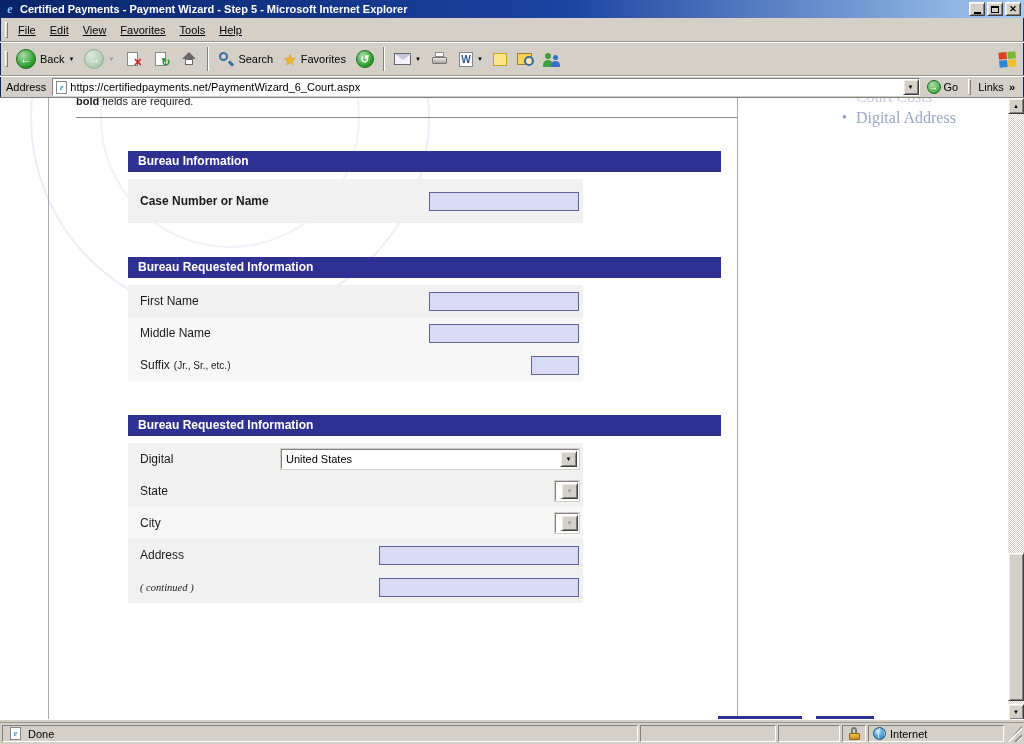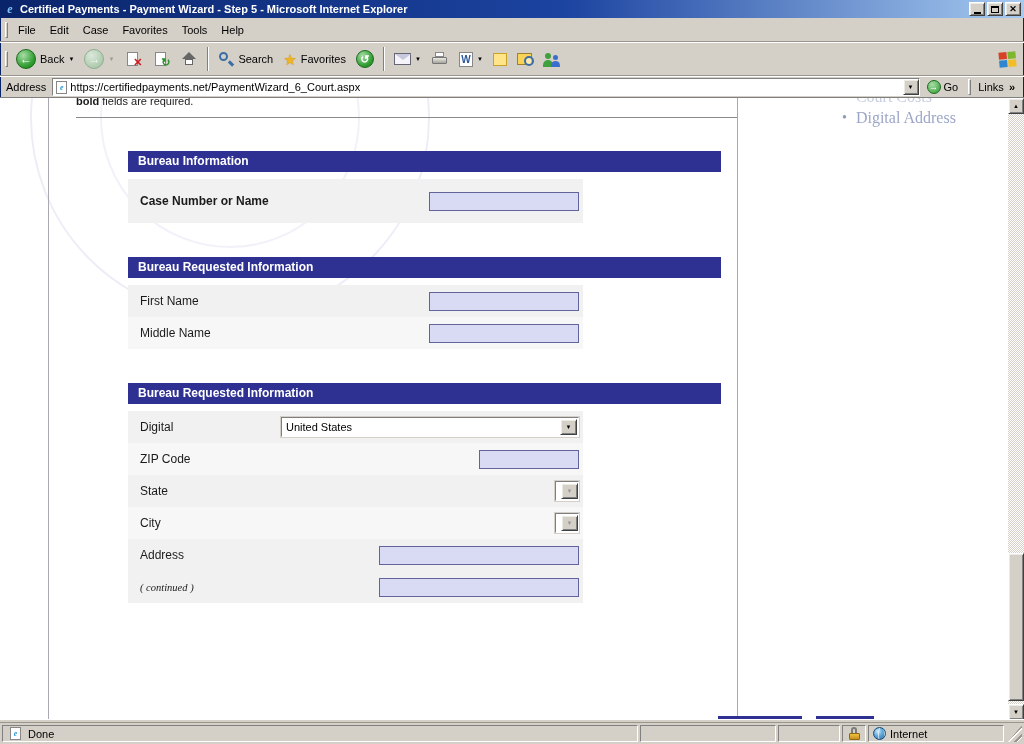--- a/index.html
+++ b/index.html
@@ -15,21 +15,21 @@
   .title-text { font-weight:bold; font-size:11px; margin-left:3px; white-space:nowrap; overflow:hidden; flex:1; }
   .tbtn { width:16px; height:14px; margin-left:2px; background:#D4D0C8; border:1px solid; border-color:#fff #404040 #404040 #fff;
           box-shadow: inset 1px 1px 0 #ECEAE4, inset -1px -1px 0 #808080; display:flex; align-items:center; justify-content:center;
           color:#000; font-size:9px; font-weight:bold; }
   .min-glyph { width:7px; height:2px; background:#000; margin-top:7px; }
   .max-glyph { width:8px; height:7px; border:1px solid #000; border-top-width:2px; }
 
   
   .menubar { height:24px; display:flex; align-items:center; padding:0 2px; border-bottom:1px solid #9a968e; }
   .grip { width:3px; height:16px; border-left:1px solid #fff; border-top:1px solid #fff; border-right:1px solid #808080; border-bottom:1px solid #808080; margin:0 3px; }
-  .menu-item { padding:3px 7px; }
+  .menu-item { padding:3px 7px;text-decoration:underline; }
 
   
   .toolbar { height:34px; display:flex; align-items:center; padding:0 2px; border-top:1px solid #fff; border-bottom:1px solid #9a968e; }
   .tool-btn { display:flex; align-items:center; gap:4px; padding:2px 5px; height:30px; }
   .tool-label { font-size:11px; }
   .caret { font-size:6px; line-height:6px; color:#000; }
   .caret.dis { color:#9a9a9a; }
   .circ { width:20px; height:20px; border-radius:50%; display:flex; align-items:center; justify-content:center;
           color:#fff; font-weight:bold; font-size:12px; line-height:12px; }
   .circ.green { background:radial-gradient(circle at 35% 30%, #A8DCA8, #2F9D2F 65%, #1C7A1C); border:1px solid #1A6A1A; }
@@ -161,21 +161,21 @@
       </span>
     <span class="tbtn">
         <span>✕</span>
       </span>
   </div>
 
   <div class="menubar">
     <span class="grip"></span>
     <span class="menu-item">File</span>
     <span class="menu-item">Edit</span>
-    <span class="menu-item">Case</span>
+    <span class="menu-item">View</span>
     <span class="menu-item">Favorites</span>
     <span class="menu-item">Tools</span>
     <span class="menu-item">Help</span>
   </div>
 
   <div class="toolbar">
     <span class="grip"></span>
     <div class="tool-btn">
       <span class="circ green">
           <span>←</span>
@@ -327,40 +327,41 @@
           <span class="field">
               <input class="txt w150" style="">
             </span>
         </div>
         <div class="row alt">
           <span class="row-label">Middle Name</span>
           <span class="field">
               <input class="txt w150" style="">
             </span>
         </div>
+        <div class="row alt">
+          <span class="row-label">Suffix</span>
+          <span class="suffix-note">(Jr., Sr., etc.)</span>
+          <span class="field">
+              <input class="txt w48" style="">
+            </span>
+        </div>
       </div>
 
       <div class="section">
         <div class="section-header">Bureau Requested Information</div>
         <div class="row">
           <span class="row-label">Digital</span>
           <span class="field">
             <span class="combo wide">
               <span class="val">United States</span>
               <span class="dbtn">
                   <span class="caret">▼</span>
                 </span>
             </span>
           </span>
-        </div>
-        <div class="row alt">
-          <span class="row-label">ZIP Code</span>
-          <span class="field">
-              <input class="txt w100" style="">
-            </span>
         </div>
         <div class="row">
           <span class="row-label">State</span>
           <span class="field">
             <span class="combo small">
               <span class="val"></span>
               <span class="dbtn">
                   <span class="caret dis">▼</span>
                 </span>
             </span>

